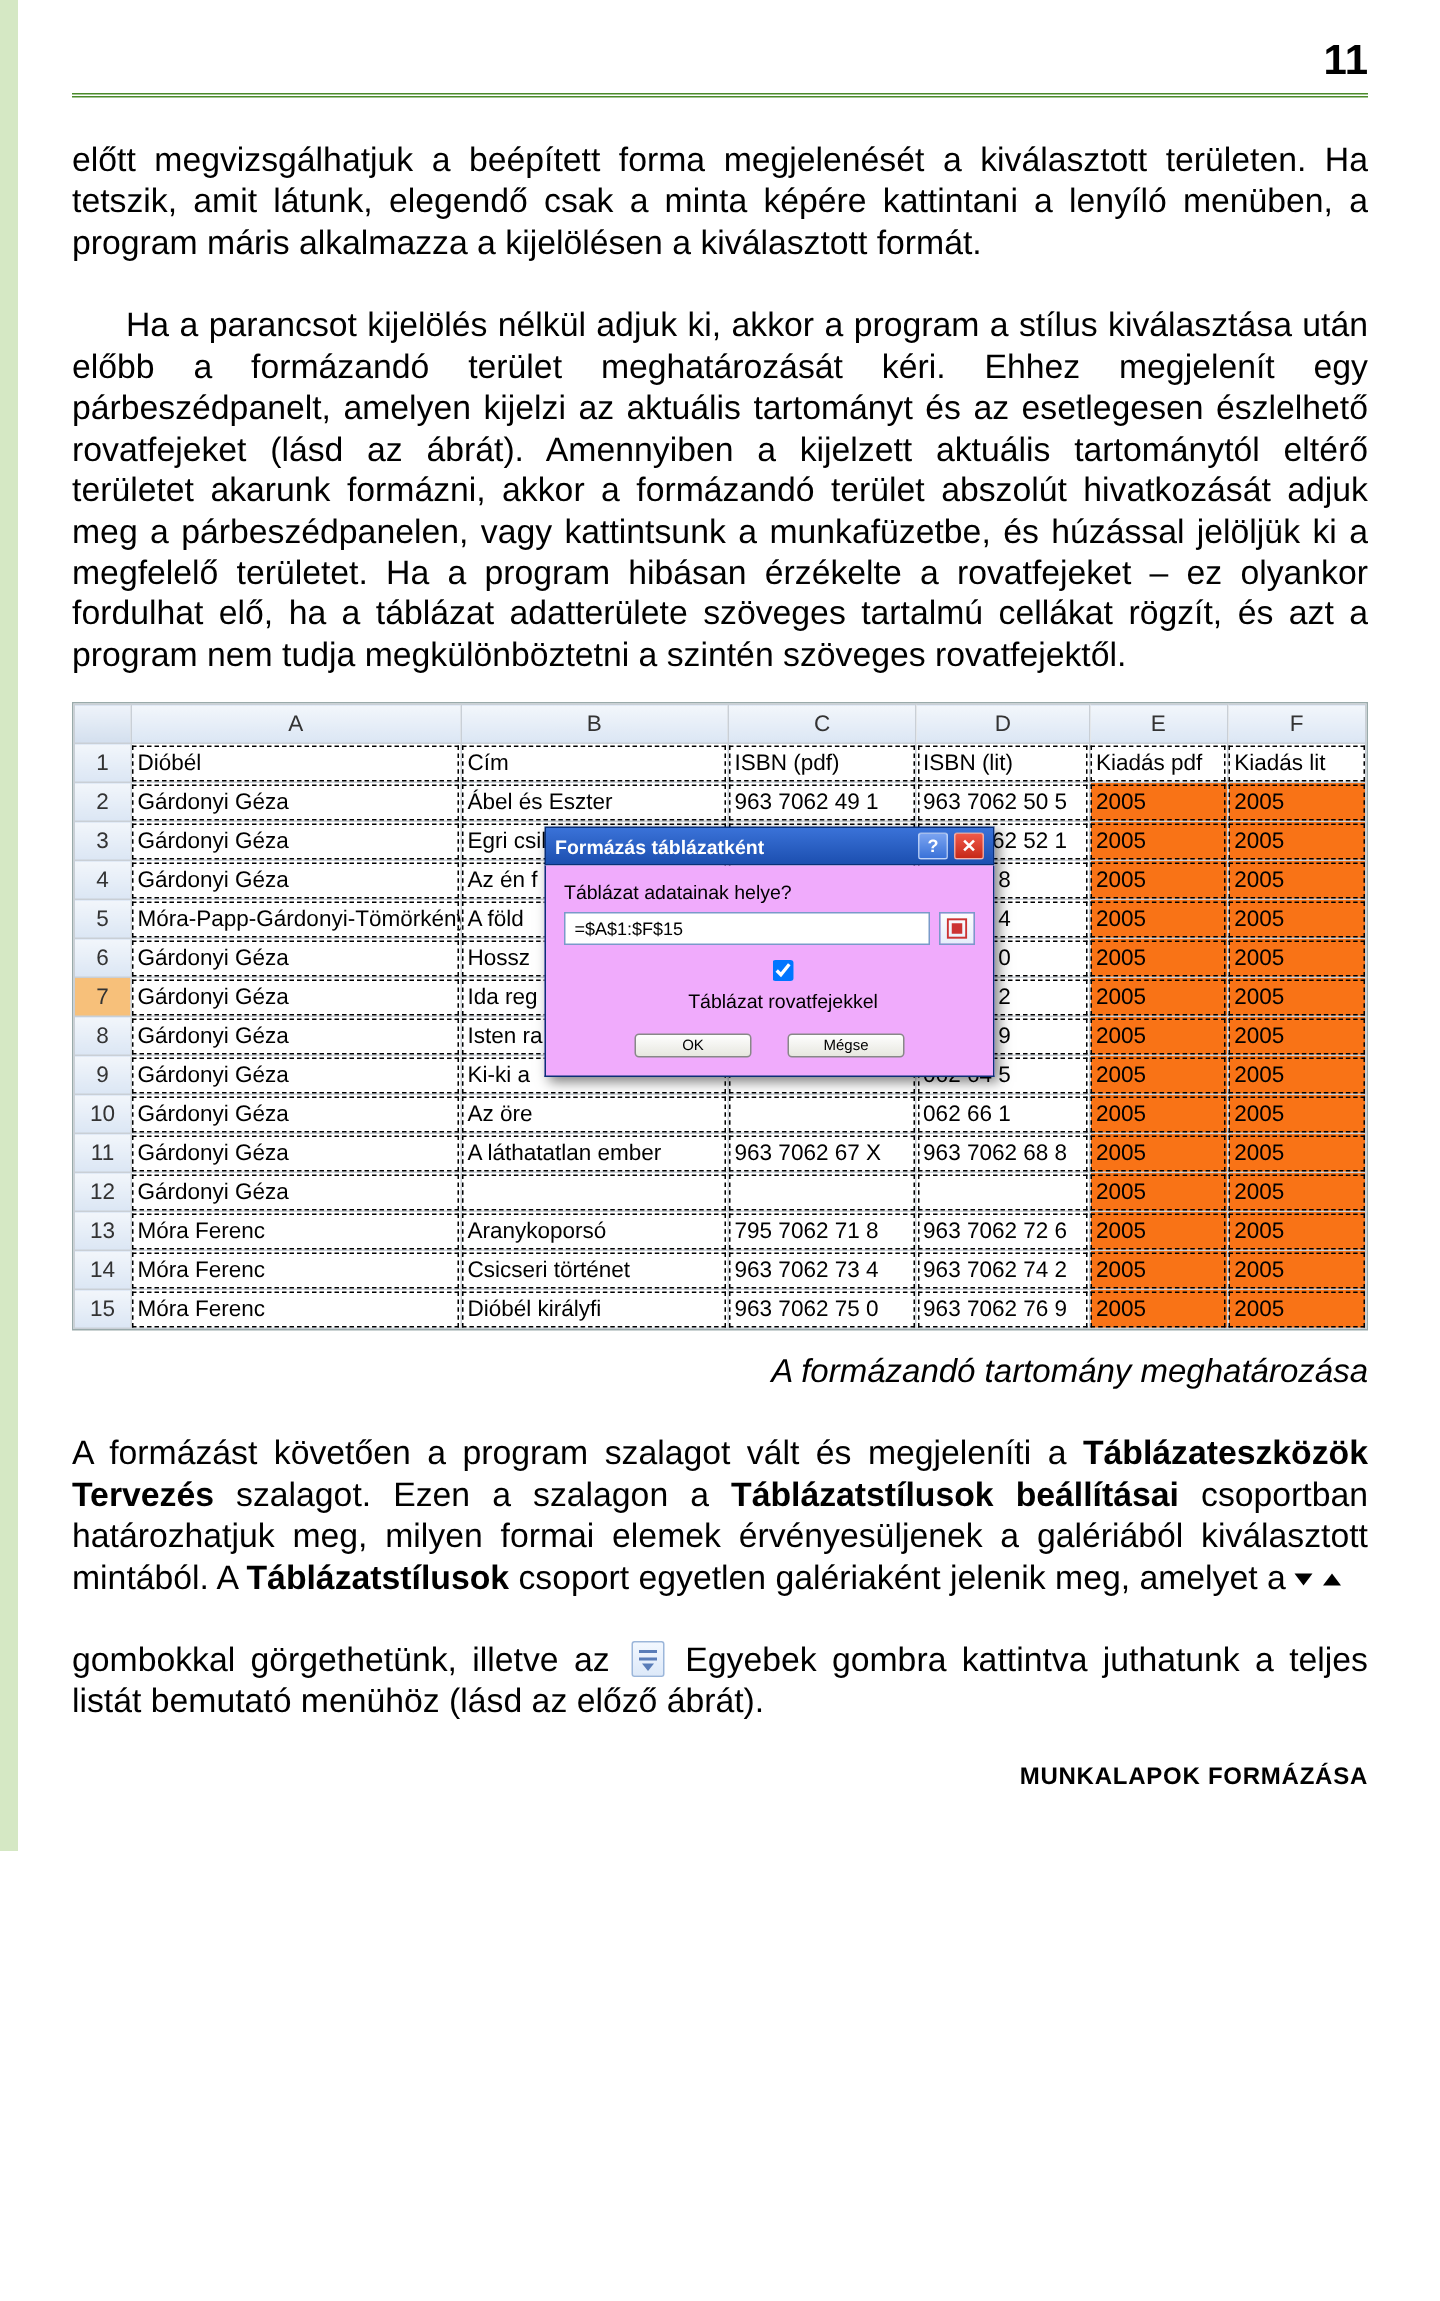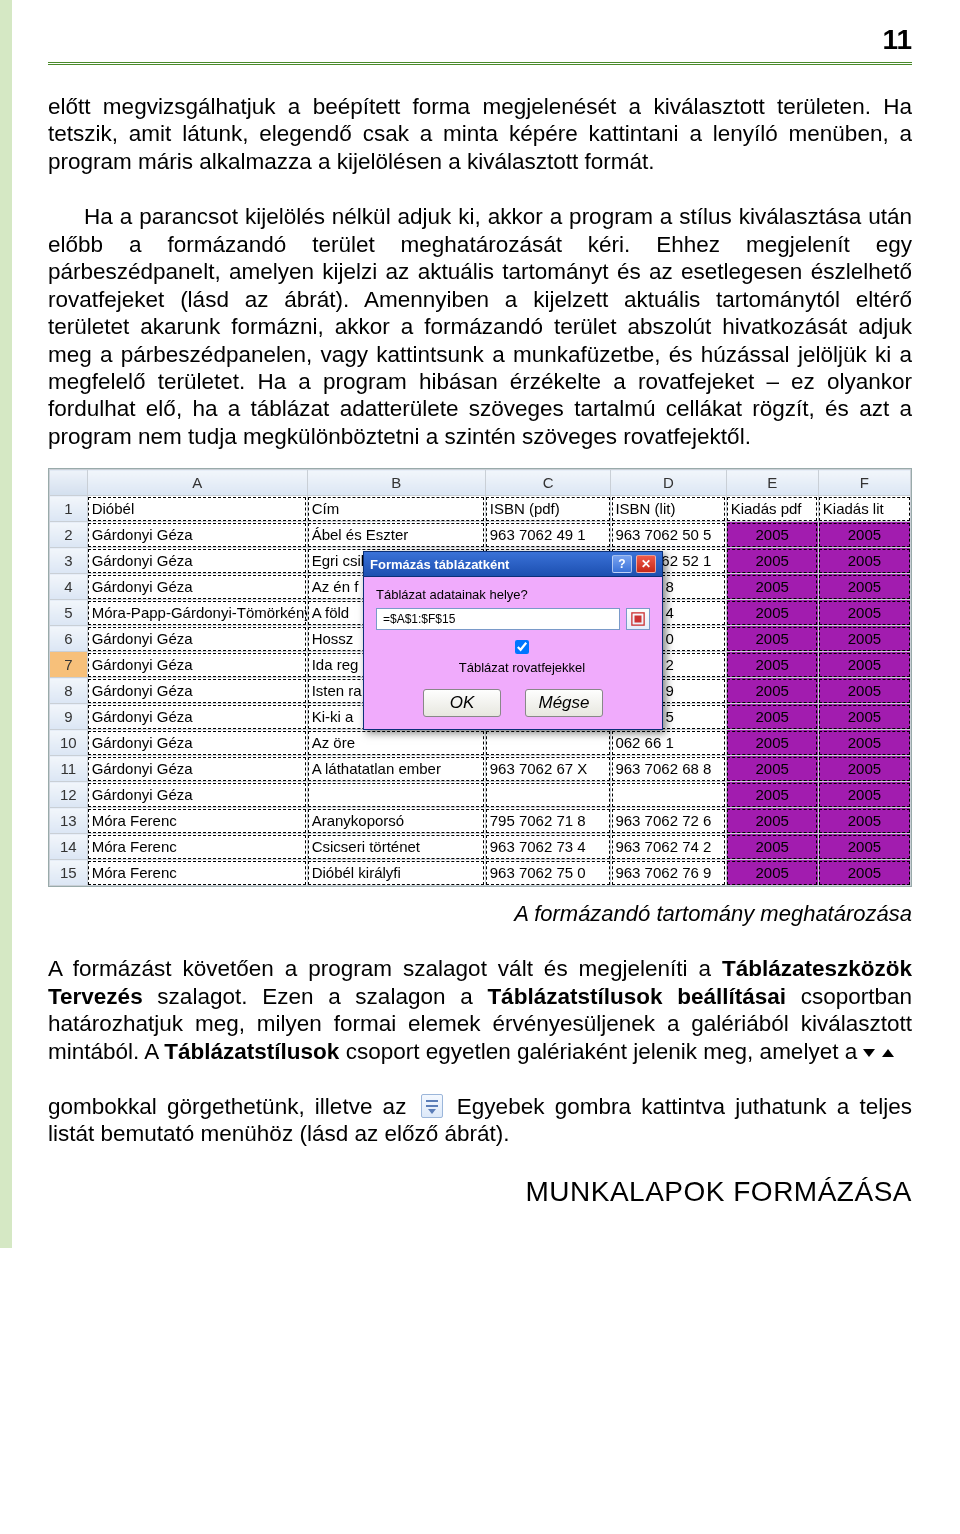--- a/index.html
+++ b/index.html
@@ -7,58 +7,58 @@
   .page { width: 960px; padding: 24px 48px 40px 48px; position: relative; }
   .left-bar { position: absolute; left: 0; top: 0; bottom: 0; width: 12px; background: #d5e8c4; }
   .page-number { text-align: right; font-size: 28px; font-weight: bold; margin-bottom: 6px; }
   .divider { border: none; border-top: 3px double #4a8a2a; margin-bottom: 22px; }
   .body-text { font-size: 22.5px; line-height: 1.22; text-align: justify; }
   .body-text p { margin-bottom: 0; margin-top: 28px; }
   .body-text .indent { text-indent: 36px; }
   b { font-weight: bold; }
   .figure { margin: 18px auto 10px auto; width: 864px; }
   .figure-caption { text-align: right; font-style: italic; font-size: 22px; margin: 14px 0 18px 0; }
-  .footer { text-align: right; font-size: 28px; font-weight: normal; margin-top: 28px; letter-spacing: 0.5px; }
+  .footer { text-align: right; font-size: 16px; font-weight: bold; margin-top: 28px; letter-spacing: 0.5px; }
 
   
   .sheet { border: 1px solid #9aa; background: #fff; font-size: 16px; position: relative; }
   .sheet table { border-collapse: collapse; width: 100%; table-layout: fixed; }
   .sheet th, .sheet td { border: 1px solid #c9cfd6; height: 26px; padding: 0 4px; overflow: hidden; white-space: nowrap; font-size: 15px; }
   .sheet th { background: linear-gradient(#f2f6fb,#dbe6f4); font-weight: normal; color: #333; text-align: center; }
   .sheet th.corner { background: linear-gradient(#eef3fa,#d3dfee); width: 36px; }
   .sheet td.rowhead { background: linear-gradient(#f2f6fb,#dbe6f4); text-align: center; color: #333; width: 36px; }
   .sheet td.rowhead.active { background: #f7c07a; }
   .colA { width: 210px; }
   .colB { width: 170px; }
   .colC { width: 120px; }
   .colD { width: 110px; }
   .colE { width: 88px; }
   .colF { width: 88px; }
   .marching { outline: 1.5px dashed #000; outline-offset: -2px; }
-  .yellow { background: #a21caf; text-align: center; padding-right: 10px; }
+  .yellow { background: #f97316; text-align: left; padding-right: 10px; }
   .numcell { text-align: left; }
 
   
   .dialog { position: absolute; left: 314px; top: 82px; width: 300px; box-shadow: 3px 3px 8px rgba(0,0,0,.5); font-family: Tahoma, Arial, sans-serif; font-size: 13px; }
   .dlg-title { background: linear-gradient(#3a72d8,#1c4fb0); color: #fff; padding: 3px 6px; display: flex; align-items: center; justify-content: space-between; border: 1px solid #0a2f78; }
   .dlg-title .t-text { font-weight: bold; }
   .dlg-title .t-icons { display: flex; gap: 4px; }
   .t-btn { width: 20px; height: 18px; display: inline-flex; align-items: center; justify-content: center; border: 1px solid #fff8; border-radius: 2px; font-size: 12px; font-weight: bold; color: #fff; }
   .t-btn.help { background: linear-gradient(#7aa3f0,#3a72d8); }
   .t-btn.close { background: linear-gradient(#f05a4a,#c62818); }
   .dlg-body { background: #f0abfc; border: 1px solid #0a2f78; border-top: none; padding: 10px 12px 12px 12px; }
   .dlg-label { margin-bottom: 6px; }
   .dlg-input-row { display: flex; gap: 6px; align-items: center; margin-bottom: 10px; }
   .dlg-input { flex: 1; border: 1px solid #7a9ac9; background: #fff; height: 22px; padding: 0 6px; font-family: Tahoma, Arial; font-size: 12px; }
   .dlg-picker { width: 24px; height: 22px; border: 1px solid #7a9ac9; background: linear-gradient(#fdfdfd,#e6eefb); display: inline-flex; align-items: center; justify-content: center; }
   .dlg-picker svg { width: 14px; height: 14px; }
   .dlg-check { display: flex; align-items: center; gap: 6px; margin: 4px 0 14px 18px; flex-direction: column; }
   .dlg-check input { width: 14px; height: 14px; }
   .dlg-btns { display: flex; gap: 24px; justify-content: center; }
-  .dlg-btn { min-width: 78px; height: 28px; border: 1px solid #888; background: linear-gradient(#fefefe,#e7e7df); border-radius: 3px; font-size: 17px; font-style: italic; }
+  .dlg-btn { min-width: 78px; height: 16px; border: 1px solid #888; background: linear-gradient(#fefefe,#e7e7df); border-radius: 3px; font-size: 10px; }
 
   
   .tri-down { display: inline-block; width: 0; height: 0; border-left: 6px solid transparent; border-right: 6px solid transparent; border-top: 8px solid #000; vertical-align: middle; }
   .tri-up { display: inline-block; width: 0; height: 0; border-left: 6px solid transparent; border-right: 6px solid transparent; border-bottom: 8px solid #000; vertical-align: middle; }
   .more-btn { display: inline-block; width: 22px; height: 24px; border: 1px solid #9bb6da; background: linear-gradient(#f3f8ff,#dde9f9); border-radius: 2px; vertical-align: middle; position: relative; top: -2px; margin: 0 4px; }
   .more-btn::after { content: ""; position: absolute; left: 4px; right: 4px; top: 10px; height: 2px; background: #5a7db8; box-shadow: 0 -5px 0 #5a7db8; }
   .more-btn::before { content: ""; position: absolute; left: 50%; transform: translateX(-50%); bottom: 3px; width: 0; height: 0; border-left: 4px solid transparent; border-right: 4px solid transparent; border-top: 5px solid #5a7db8; }
 </style>
 </head>
 <body>

